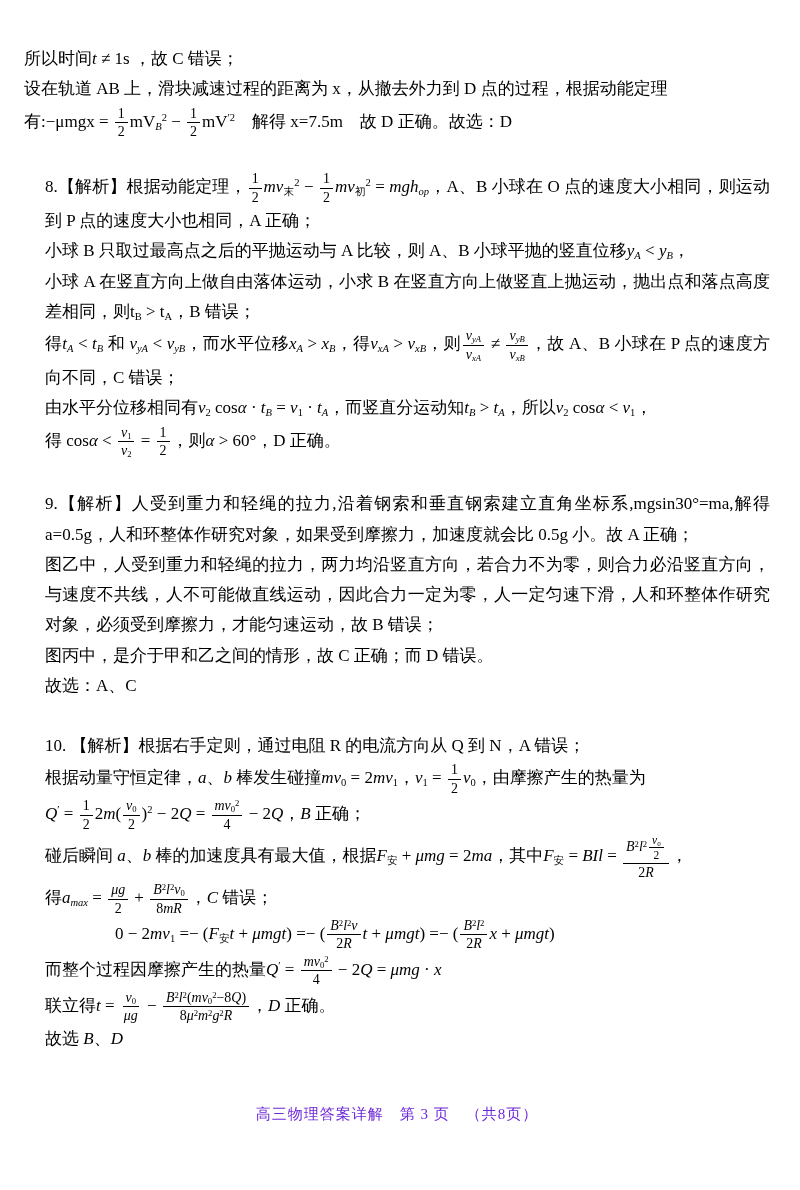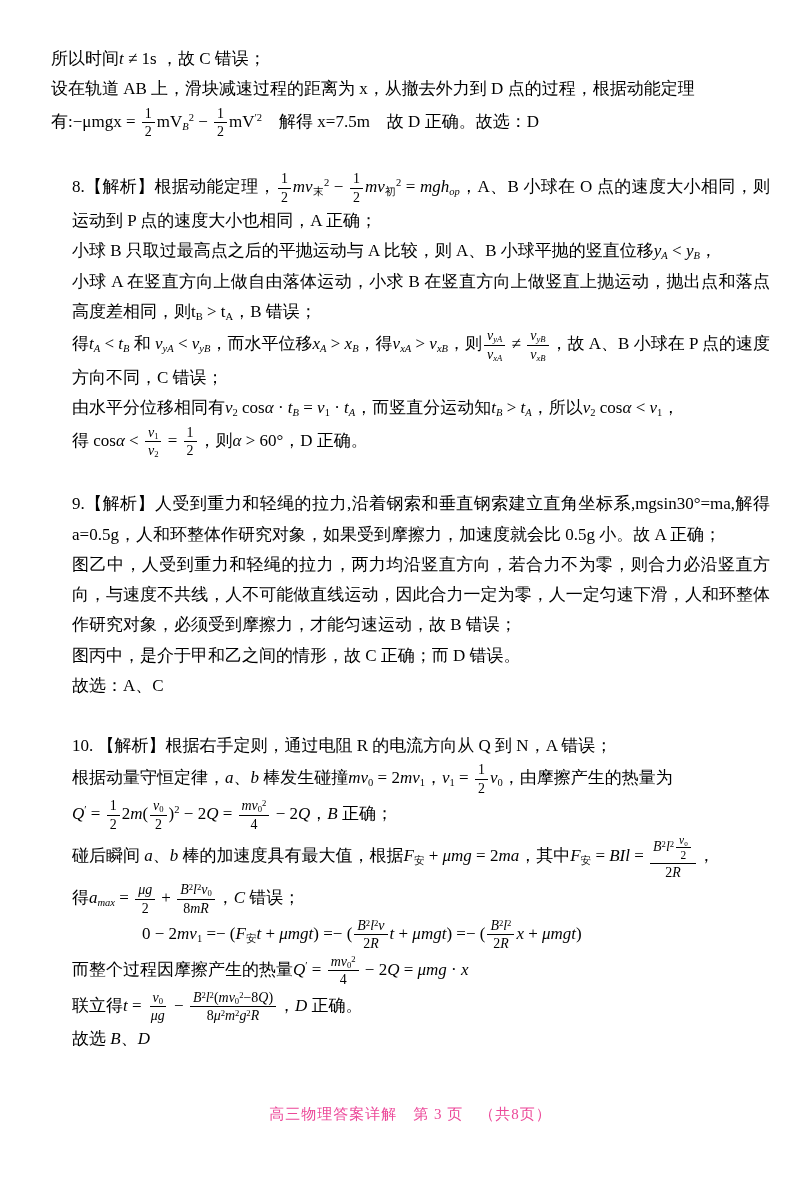--- a/index.html
+++ b/index.html
@@ -1,39 +1,39 @@
 <!DOCTYPE html>
 <html><head>
 <meta charset="utf-8">
 <style>
   * { margin:0; padding:0; box-sizing:border-box; }
   html,body { background:#ffffff; }
   body { font-family:"Liberation Serif","DejaVu Serif",serif; color:#000; }
   .page {
     width:800px; height:1190px; margin:0 auto; background:#fff;
-    padding:44px 30px 40px 51px;
+    padding:44px 30px 40px 24px;
     display:flex; flex-direction:column;
   }
   .doc { flex:1 1 auto; font-size:17px; line-height:1.78; text-align:justify; }
   .section + .section { margin-top:30px;margin-left:21px; }
   .para { margin:0; }
   .para.eq { padding-left:70px; text-align:left; }
   .it { font-style:italic; }
   sub, sup { font-size:0.62em; line-height:0; }
   sub { vertical-align:-0.28em; }
   sup { vertical-align:0.52em; }
   .fr {
     display:inline-flex; flex-direction:column; align-items:center;
     vertical-align:middle; font-size:0.82em; line-height:1.25;
     margin:0 2px; text-align:center;
   }
   .fr .n { border-bottom:1px solid #000; padding:0 3px; }
   .fr .d { padding:0 3px; }
   .footer {
-    flex:0 0 auto; text-align:center; font-size:15px; color:#ec4899;
+    flex:0 0 auto; text-align:center; font-size:15px; color:#6d28d9;
     padding-bottom:26px; letter-spacing:1px;
   }
 </style>
 </head>
 <body>
 
 <div class="page">
   <div class="doc">
       <div class="section">
         <p class="para"><span>所以时间</span><span class="it">t</span><span> ≠ 1s ，故 C 错误；</span></p>

